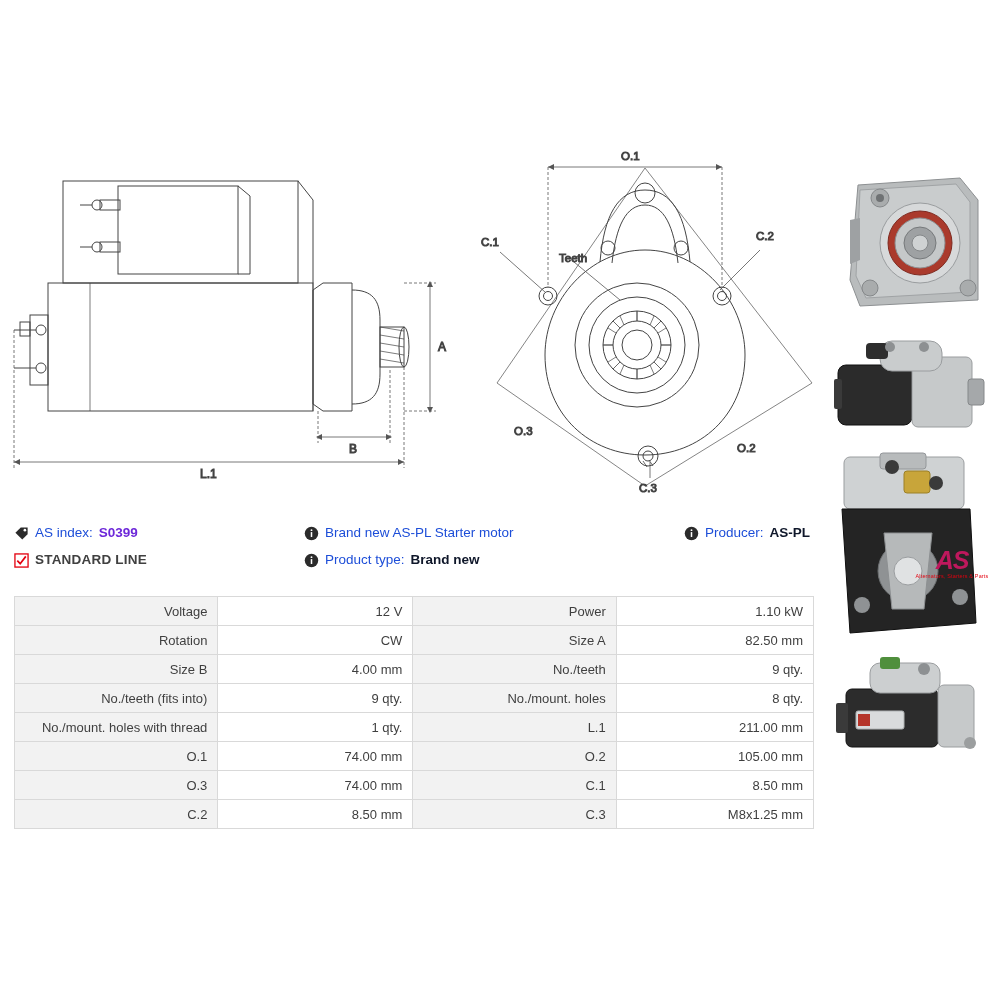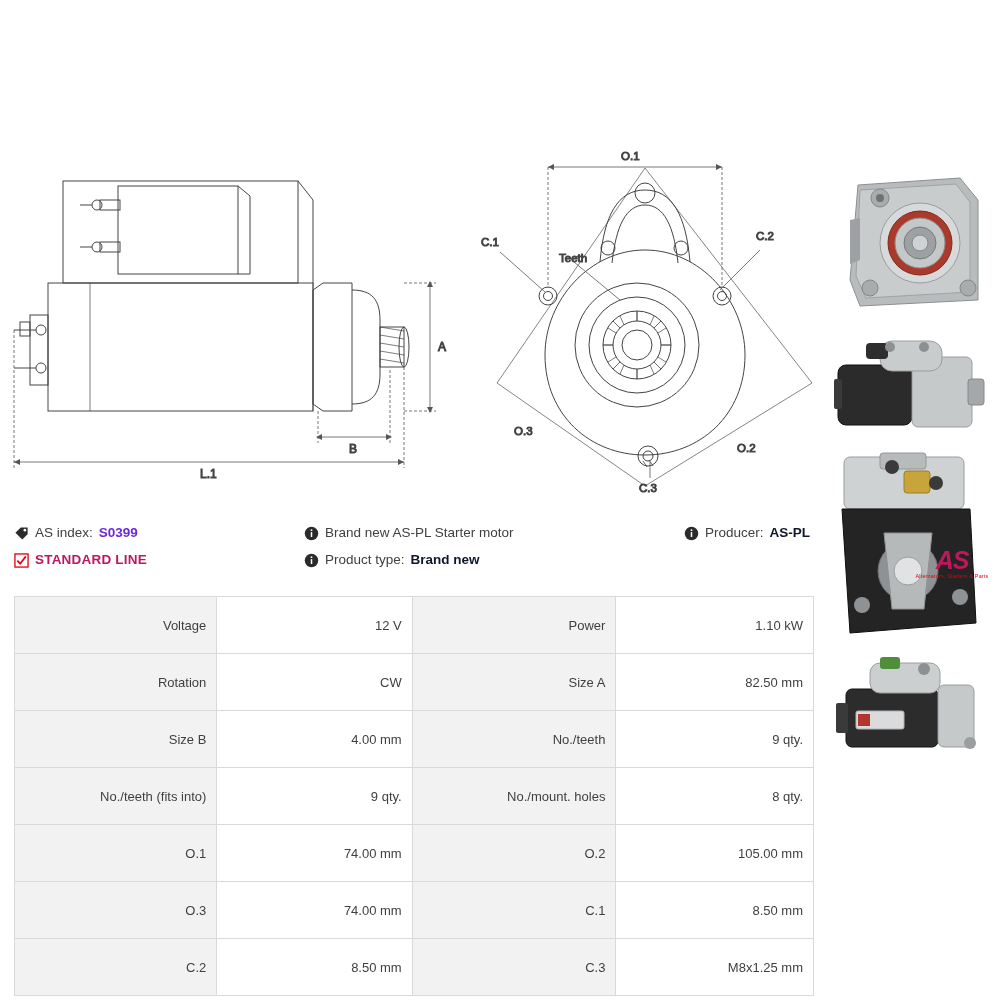--- a/index.html
+++ b/index.html
@@ -61,25 +61,25 @@
   }
   .info-col-1 { width: 290px; }
   .info-col-2 { width: 380px; }
   .info-col-3 { width: 130px; }
   .info-item {
     display: flex;
     align-items: center;
     gap: 6px;
     line-height: 18px;
   }
-  .info-item .label { color: #404040; }
+  .info-item .label { color: #1d4ed8; }
   .info-item .val { font-weight: bold; color: #0f172a; }
   .info-item .val.link { color: #6d28d9; font-weight: bold; }
   .std-line {
-    color: #be185d;
+    color: #404040;
     font-weight: bold;
     letter-spacing: 0.2px;
     font-size: 13.5px;
   }
   .ico {
     display: inline-block;
     width: 15px;
     height: 15px;
     flex: 0 0 15px;
     line-height: 0;
@@ -114,21 +114,21 @@
   table.specs {
     position: absolute;
     left: 14px;
     top: 596px;
     width: 800px;
     border-collapse: collapse;
     font-size: 13px;
   }
   table.specs td {
     border: 1px solid #d9d9d9;
-    padding: 20px 10px;
+    padding: 6px 10px;
     height: 16px;
     color: #3f3f3f;
   }
   td.k {
     width: 200px;
     text-align: right;
     background: #f2f2f2;
     color: #3f3f3f;
   }
   td.v {
@@ -443,20 +443,26 @@
         <td class="k">No./teeth</td>
         <td class="v">9 qty.</td>
       </tr>
       <tr>
         <td class="k">No./teeth (fits into)</td>
         <td class="v">9 qty.</td>
         <td class="k">No./mount. holes</td>
         <td class="v">8 qty.</td>
       </tr>
       <tr>
+        <td class="k">No./mount. holes with thread</td>
+        <td class="v">1 qty.</td>
+        <td class="k">L.1</td>
+        <td class="v">211.00 mm</td>
+      </tr>
+      <tr>
         <td class="k">O.1</td>
         <td class="v">74.00 mm</td>
         <td class="k">O.2</td>
         <td class="v">105.00 mm</td>
       </tr>
       <tr>
         <td class="k">O.3</td>
         <td class="v">74.00 mm</td>
         <td class="k">C.1</td>
         <td class="v">8.50 mm</td>

